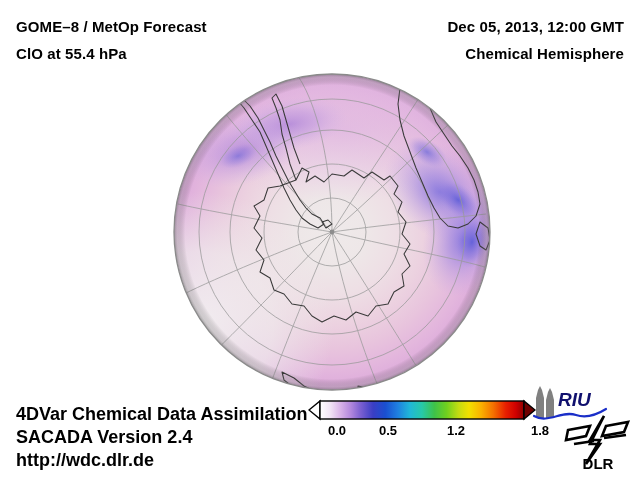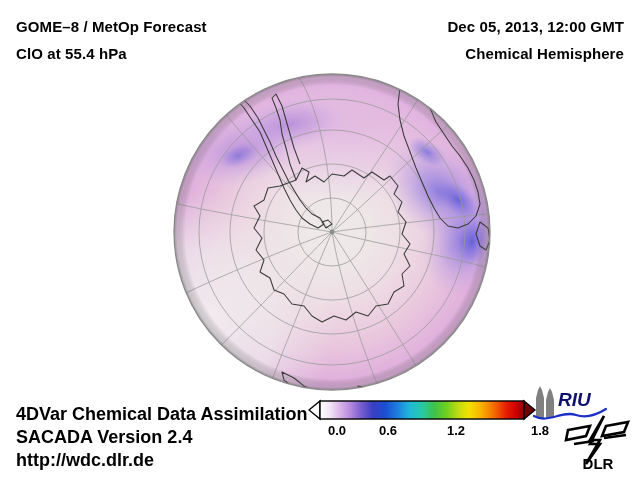--- a/index.html
+++ b/index.html
@@ -283,21 +283,21 @@
 
     <polygon points="1,11 12,2 12,20" fill="#ffffff" stroke="#000000" stroke-width="1.4"></polygon>
 
     <rect x="12" y="2" width="204" height="18" fill="url(#cbGrad)" stroke="#000000" stroke-width="1.4"></rect>
 
     <polygon points="227,11 216,2 216,20" fill="#6e0000" stroke="#000000" stroke-width="1.4"></polygon>
   </svg>
 
   <div id="cbar-ticklabels">
     <span style="left:5px;margin-left:24px;">0.0</span>
-    <span style="left:80px;">0.6</span>
+    <span style="left:80px;">0.5</span>
     <span style="left:148px;">1.2</span>
     <span style="left:232px;">1.8</span>
   </div>
 </div>
 
 <div id="riu-logo">
 <svg class="logo-svg" viewBox="0 0 80 40" xmlns="http://www.w3.org/2000/svg">
 
   <g fill="#808080">
     <path d="M8,34 L8,14 L10,6 L12,2 L14,6 L16,14 L16,34 Z"></path>

